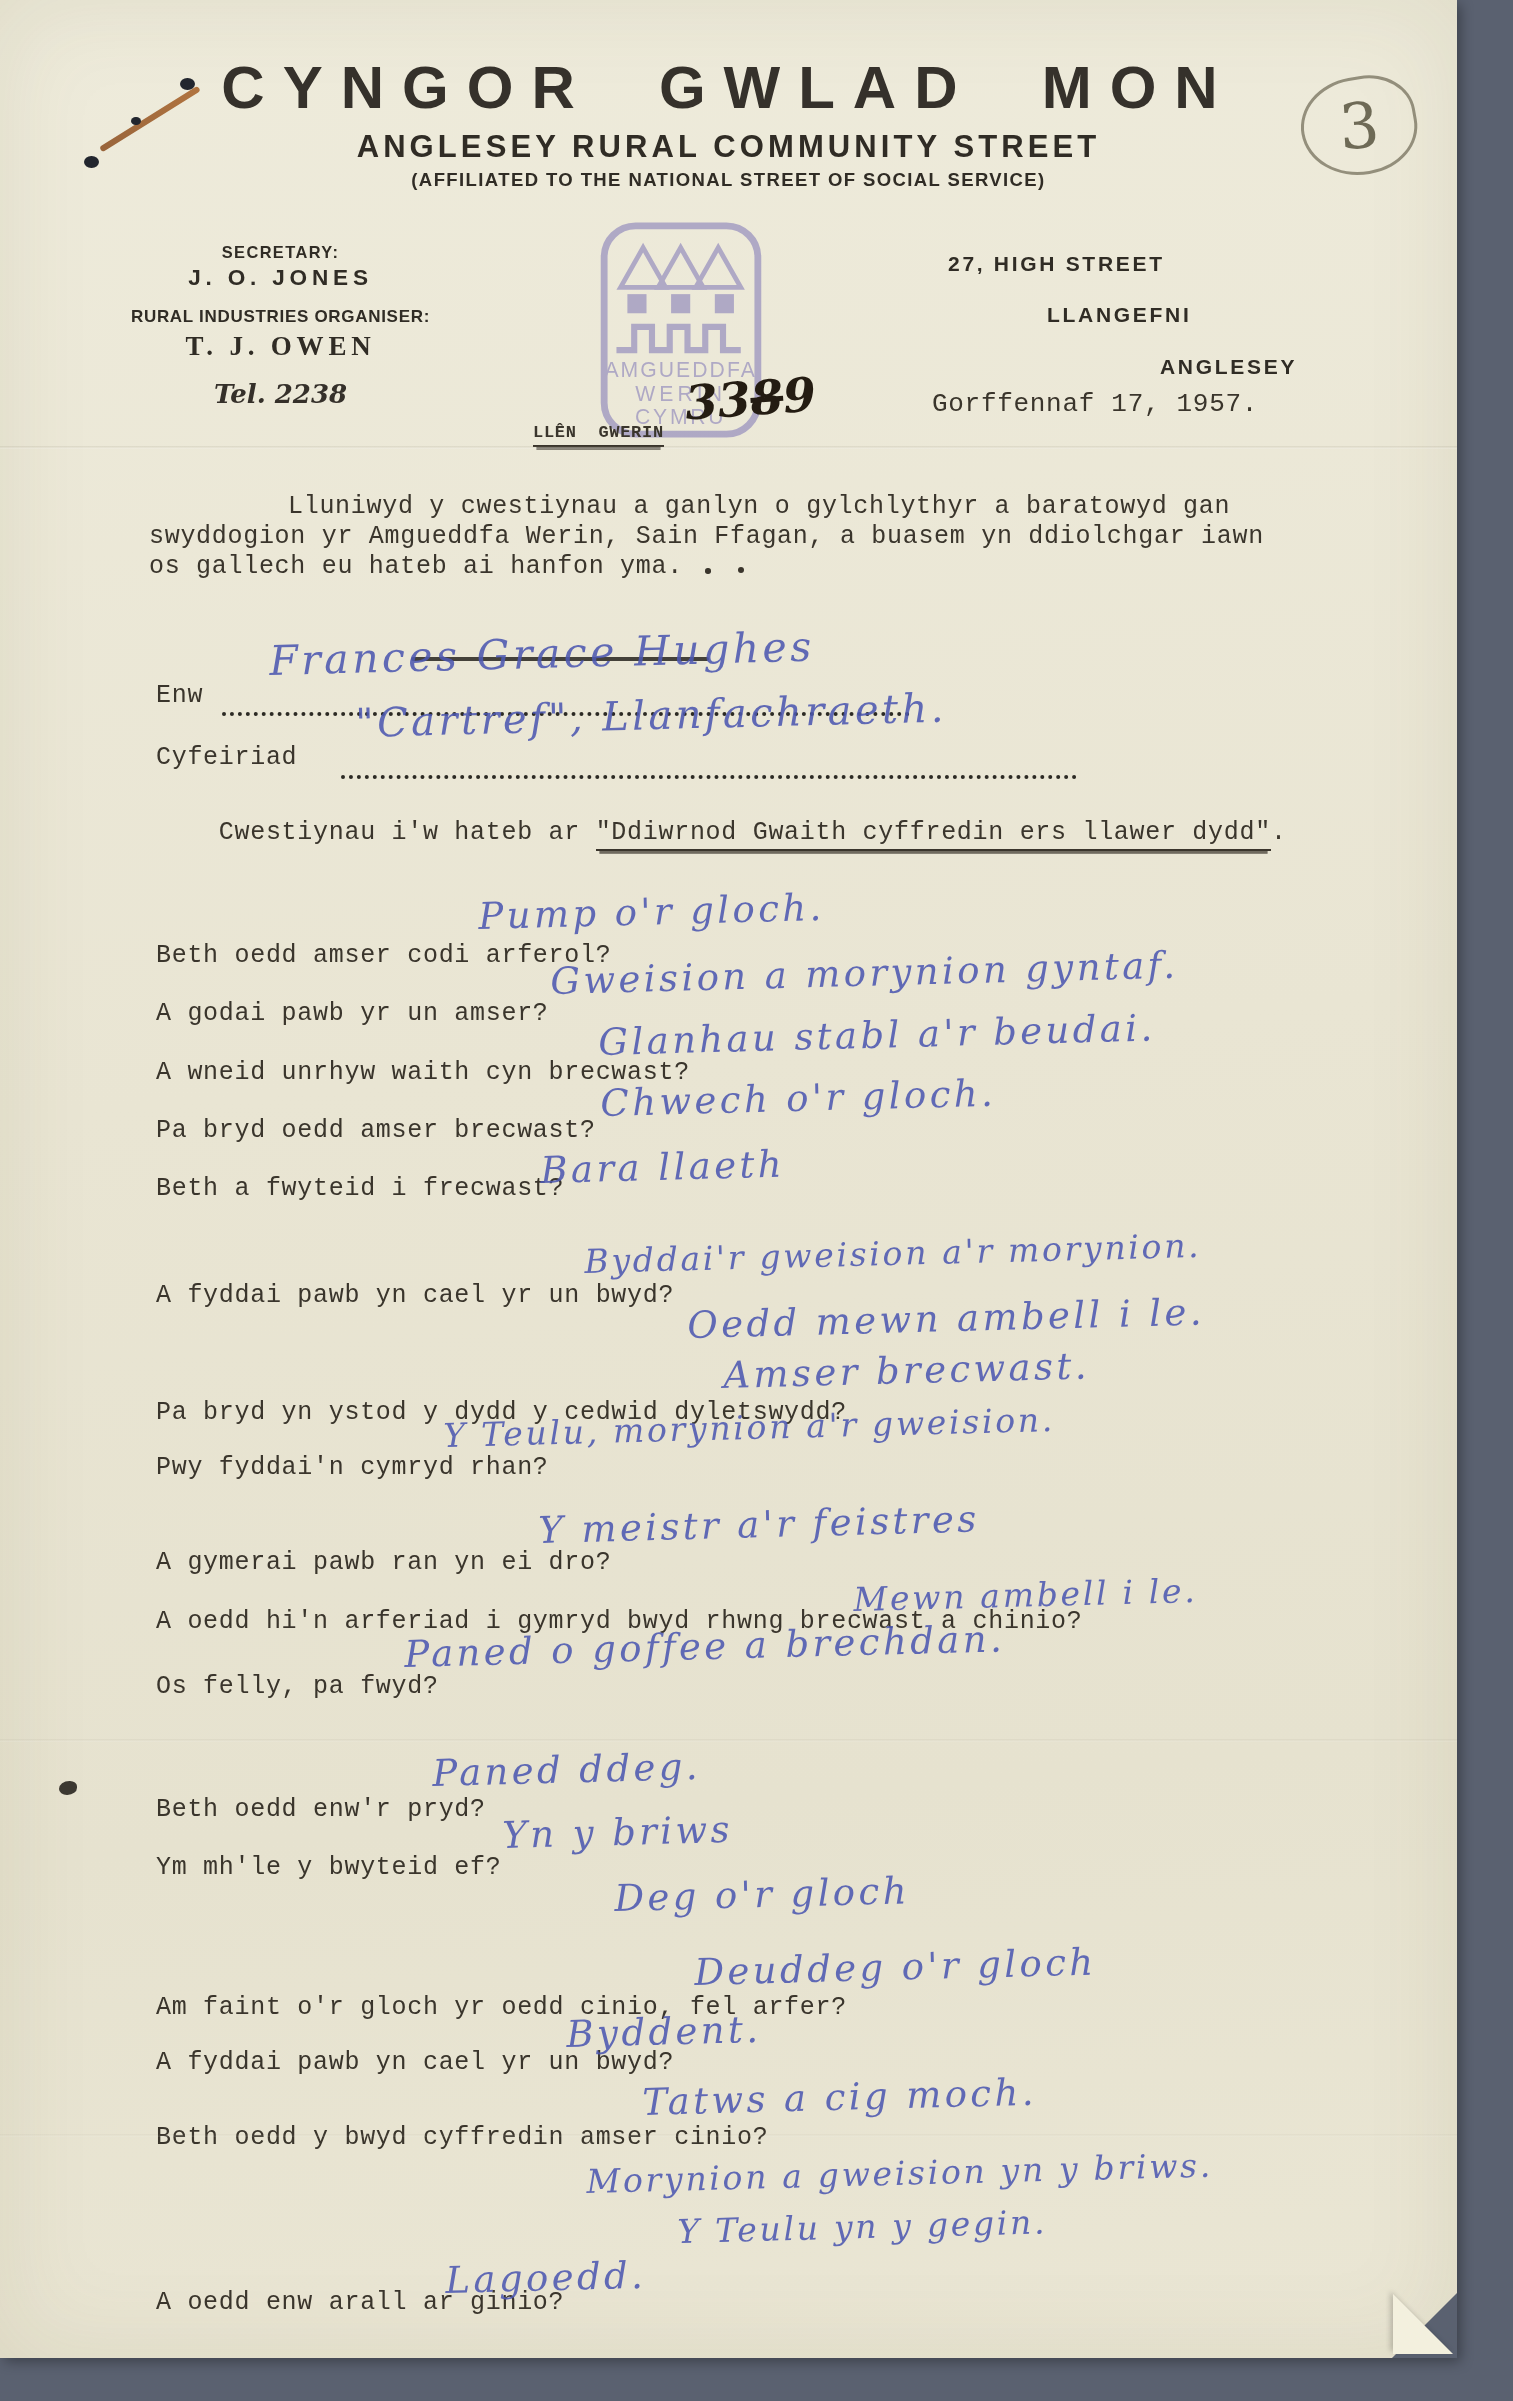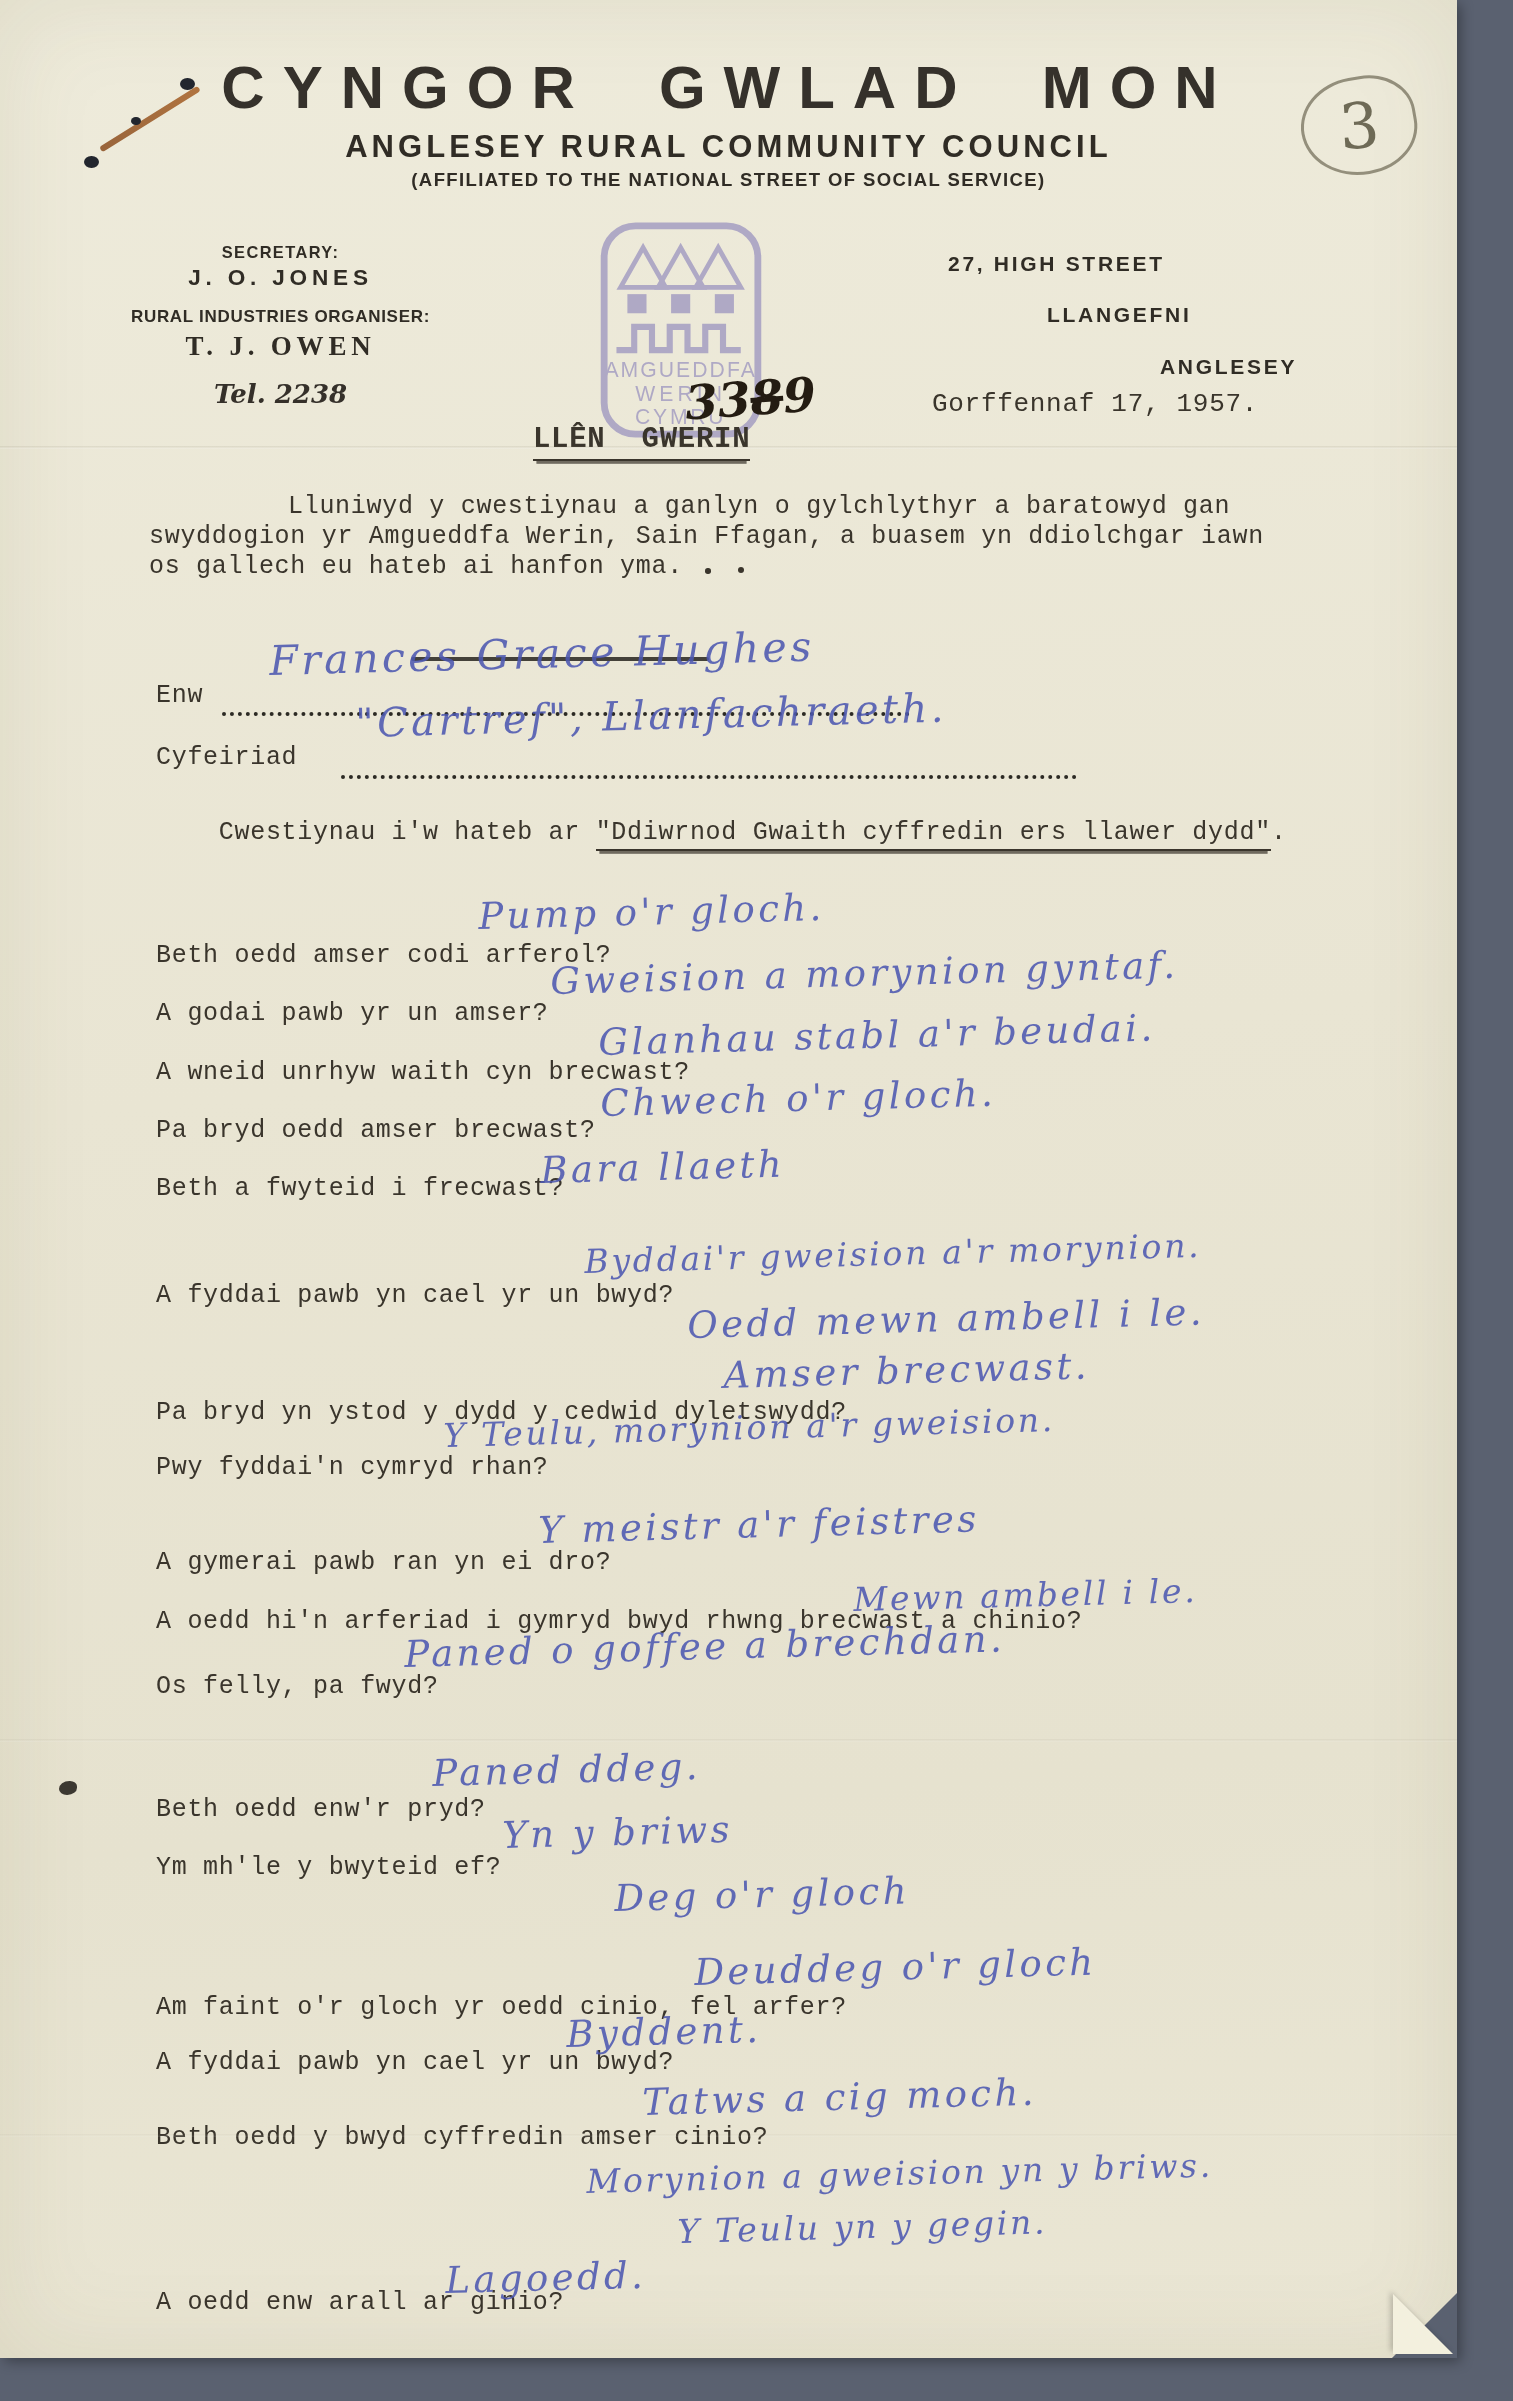--- a/index.html
+++ b/index.html
@@ -53,21 +53,21 @@
     <div class="abs holedot" style="left:115px;top:2.7px;width:15px;height:12.3px;"></div>
     <div class="abs holedot" style="left:19px;top:81px;width:15px;height:12.3px;"></div>
     <div class="abs holedot" style="left:66px;top:42px;width:9.6px;height:8.2px;"></div>
   </div>
 
   <div class="abs pencil-circle" style="left:1301px;top:77px;width:110px;height:92px;">
     <span class="pencil-num">3</span>
   </div>
 
   <div class="abs sans-b" style="left:0;top:53px;width:100%;text-align:center;font-size:60px;letter-spacing:18px;word-spacing:31.5px;color:#35312b;">CYNGOR GWLAD MON</div>
-  <div class="abs sans-b" style="left:0;top:129px;width:100%;text-align:center;font-size:31px;letter-spacing:4.1px;">ANGLESEY RURAL COMMUNITY COUNCIL</div>
+  <div class="abs sans-b" style="left:0;top:129px;width:100%;text-align:center;font-size:31px;letter-spacing:4.1px;">ANGLESEY RURAL COMMUNITY STREET</div>
   <div class="abs sans-b" style="left:0;top:169px;width:100%;text-align:center;font-size:18.5px;letter-spacing:1.4px;">(AFFILIATED TO THE NATIONAL STREET OF SOCIAL SERVICE)</div>
 
   <div class="abs" style="left:89px;top:243px;width:383px;text-align:center;">
     <div class="sans-b" style="font-size:16.4px;letter-spacing:1.4px;">SECRETARY:</div>
     <div class="sans-b" style="font-size:22.6px;letter-spacing:4.8px;margin-top:2.7px;">J. O. JONES</div>
     <div class="sans-b" style="font-size:17px;letter-spacing:0.7px;margin-top:16.4px;">RURAL INDUSTRIES ORGANISER:</div>
     <div class="sans-b" style="font-size:27px;letter-spacing:4.8px;margin-top:4.1px;font-family:Liberation Serif, serif;">T. J. OWEN</div>
     <div style="font-family:'DejaVu Serif',serif;font-style:italic;font-weight:bold;font-size:26px;color:#35302a;margin-top:16.4px;">Tel. 2238</div>
   </div>
 
@@ -87,21 +87,21 @@
 
   <div class="abs" style="left:685px;top:371px;font-family:'DejaVu Serif',serif;font-weight:bold;font-style:italic;font-size:47px;color:#241c12;transform:rotate(-4deg);">
     <span>33</span><span class="struck">8</span><span>9</span>
   </div>
 
   <div class="abs sans-b" style="left:948px;top:252px;font-size:21px;letter-spacing:2.7px;">27, HIGH STREET</div>
   <div class="abs sans-b" style="left:1047px;top:303px;font-size:21px;letter-spacing:2.7px;">LLANGEFNI</div>
   <div class="abs sans-b" style="left:1160px;top:355px;font-size:21px;letter-spacing:2.7px;">ANGLESEY</div>
   <div class="abs type" style="left:932px;top:389px;font-size:26px;">Gorffennaf 17, 1957.</div>
 
-  <div class="abs type type-b underline2" style="left:533px;top:423px;font-size:29px;padding-bottom:2.7px;">LLÊN  GWERIN</div>
+  <div class="abs type type-b underline2" style="left:533px;top:423px;font-size:17px;padding-bottom:2.7px;">LLÊN  GWERIN</div>
 
   <div class="abs type" style="left:288px;top:492px;">Lluniwyd y cwestiynau a ganlyn o gylchlythyr a baratowyd gan</div>
   <div class="abs type" style="left:149px;top:522px;">swyddogion yr Amgueddfa Werin, Sain Ffagan, a buasem yn ddiolchgar iawn</div>
   <div class="abs type" style="left:149px;top:552px;">os gallech eu hateb ai hanfon yma.</div>
   <div class="abs" style="left:705px;top:567px;width:41px;height:6.8px;">
     <div class="abs holedot" style="left:0;top:1.4px;width:5.5px;height:5.5px;background:#3a352c;"></div>
     <div class="abs holedot" style="left:33px;top:0;width:6.2px;height:6.2px;background:#3a352c;"></div>
   </div>
 
   <div class="abs" style="left:411px;top:657px;width:298px;height:4.1px;background:#2c2a24;opacity:.88;border-radius:2.1px;"></div>

